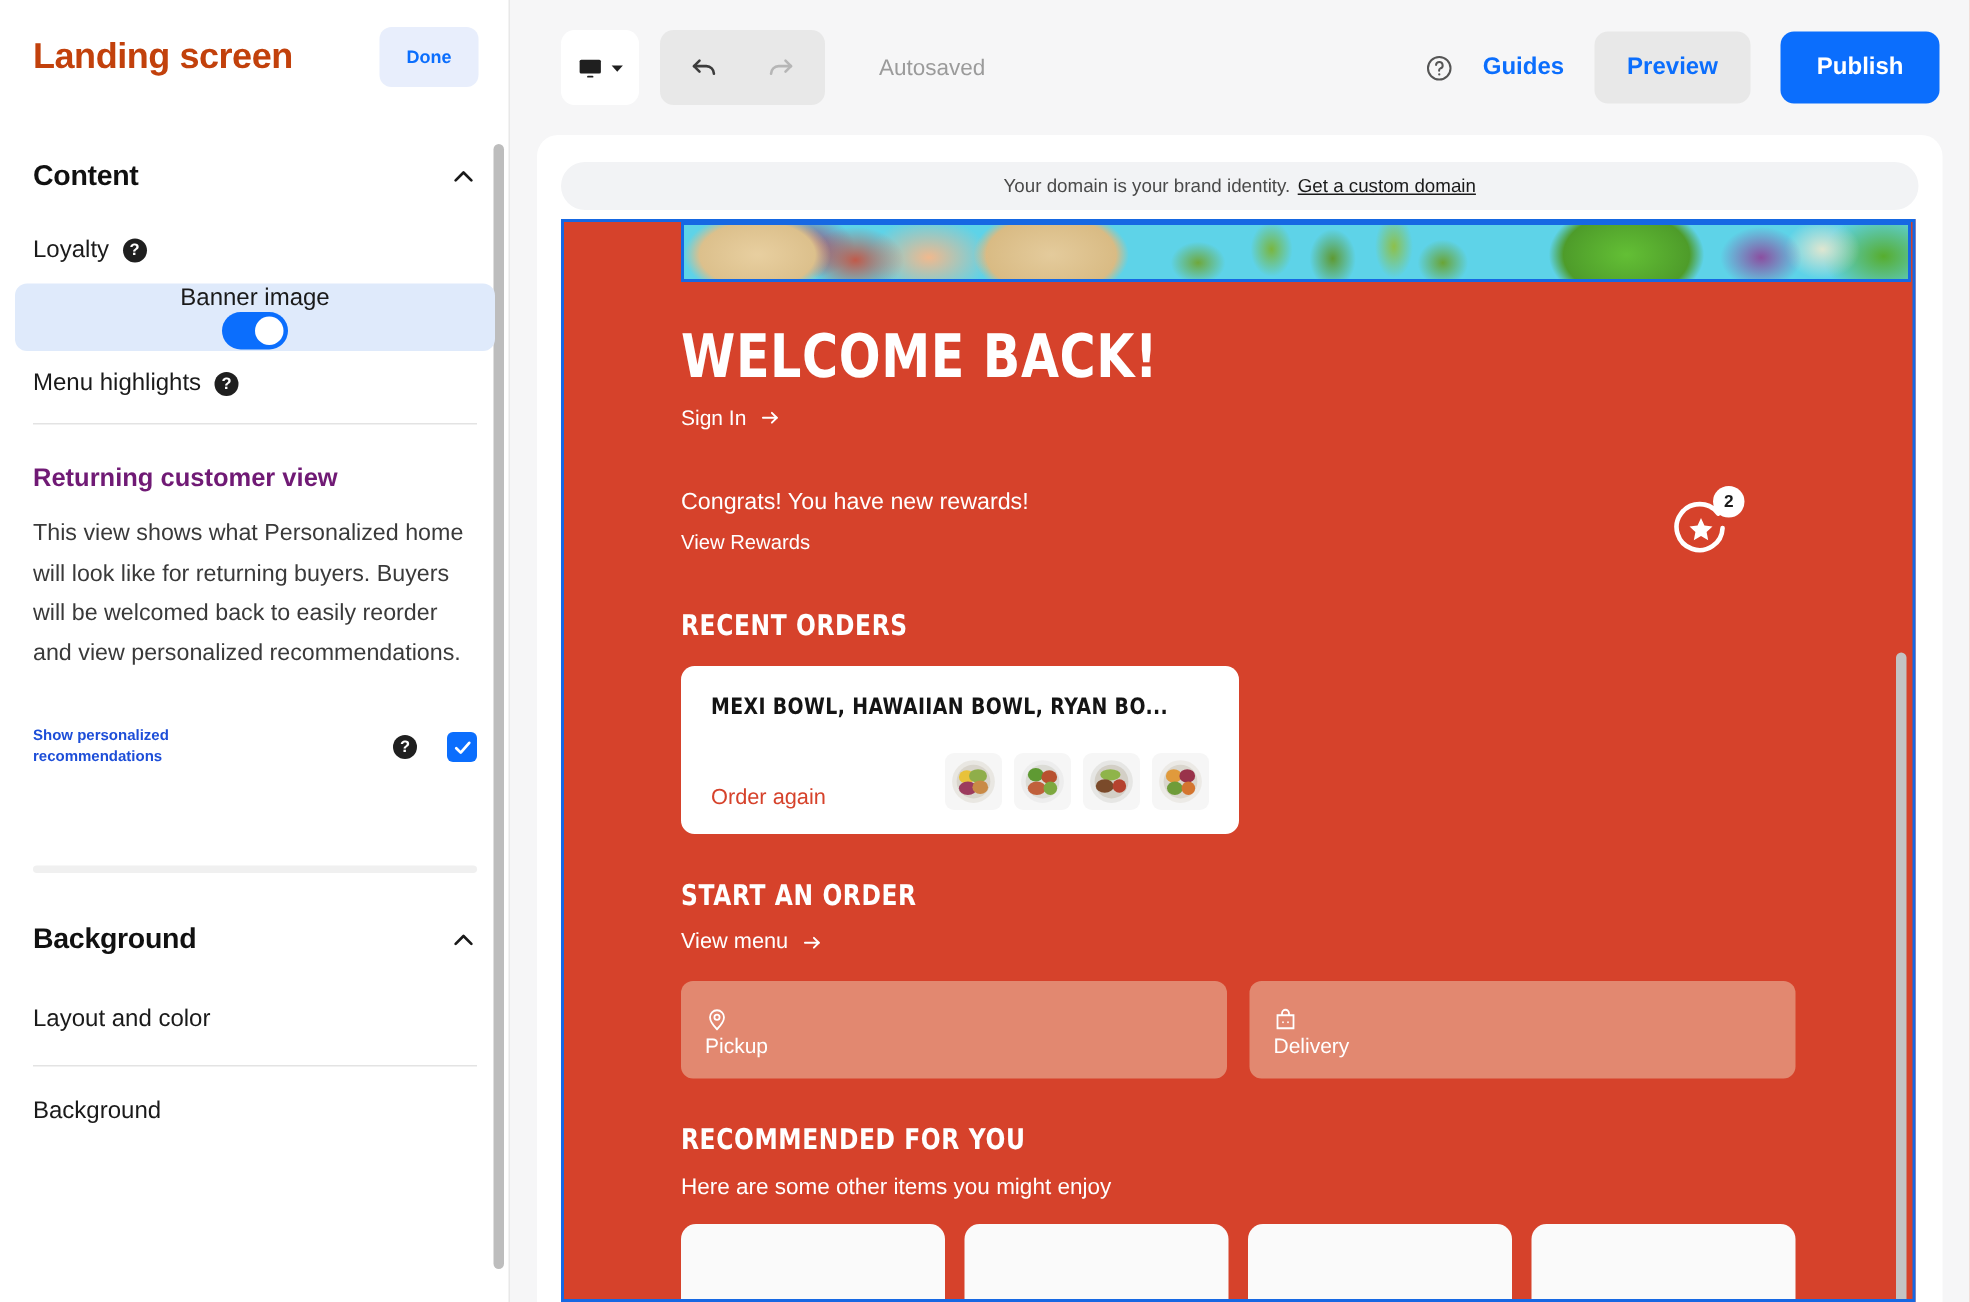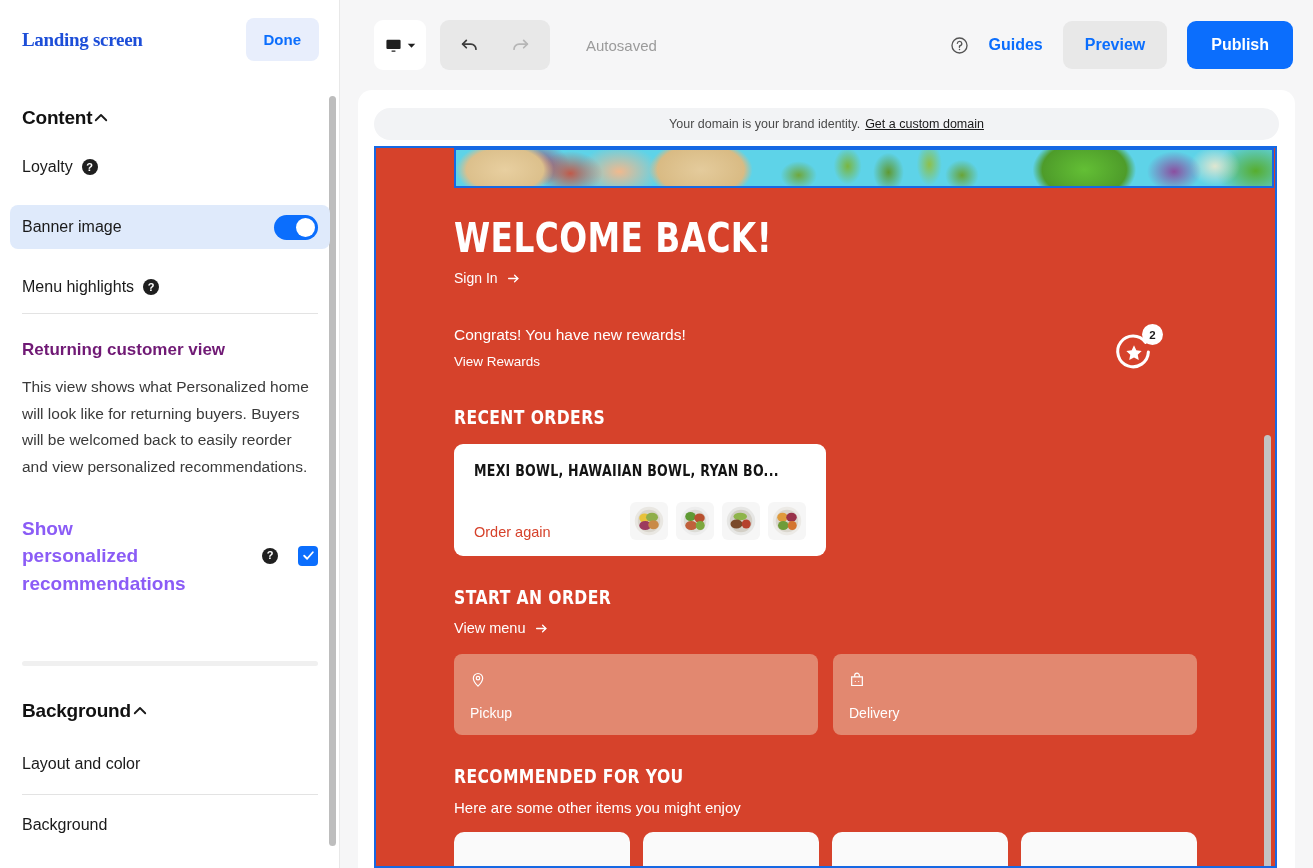--- a/index.html
+++ b/index.html
@@ -14,46 +14,46 @@
   
   .sidebar {
     width: 340px; height: 868px; background: #ffffff;
     position: relative; flex: none;
     border-right: 1px solid #e8e8e8;
   }
   .sb-header {
     display: flex; align-items: center; justify-content: space-between;
     padding: 18px 20px 10px 22px;
   }
-  .sb-title { font-size: 19px; font-weight: 700; color: #1d4ed8; letter-spacing: -0.3px; font-family: Liberation Serif, serif; }
+  .sb-title { font-size: 24px; font-weight: 700; color: #c2410c; letter-spacing: -0.3px; }
   .done-btn {
     background: #e8eefc; color: #0b6efd; border: none; border-radius: 8px;
-    font-size: 15px; font-weight: 700; padding: 13px 18px; cursor: pointer;
+    font-size: 12px; font-weight: 700; padding: 13px 18px; cursor: pointer;
     font-family: "Liberation Sans", sans-serif;
   }
   .sb-scroll {
     position: absolute; top: 85px; left: 0; width: 340px; height: 783px;
     overflow: hidden; padding: 0 22px 0 22px;
   }
   .sb-scrollbar {
     position: absolute; top: 96px; left: 329px; width: 7px; height: 750px;
     background: #bdbdbd; border-radius: 4px;
   }
   .sec-header {
-    display: flex; align-items: center; 
+    display: flex; align-items: center; justify-content: space-between;
     padding: 22px 0 16px 0;
   }
   .sec-title { font-size: 19px; font-weight: 700; color: #111; letter-spacing: -0.2px; }
   .chev { width: 18px; height: 18px; display: block; }
   .row {
     display: flex; align-items: center; justify-content: space-between;
     padding: 13px 0; min-height: 44px;
   }
   .row.highlight {
-    background: #dfeafb; border-radius: 8px; margin: 16px -12px; padding: 1px 12px;
+    background: #dfeafb; border-radius: 8px; margin: 0 -12px; padding: 1px 12px; flex-direction: column;
   }
   .row-label { font-size: 16px; color: #1a1a1a; display: flex; align-items: center; gap: 9px; }
   .help-icon {
     width: 16px; height: 16px; border-radius: 50%; background: #1f1f1f; color: #fff;
     font-size: 11px; font-weight: 700; display: inline-flex; align-items: center;
     justify-content: center; line-height: 1; flex: none;
   }
   .toggle {
     width: 44px; height: 25px; border-radius: 14px; background: #0b6efd;
     position: relative; cursor: pointer; flex: none;
@@ -62,21 +62,21 @@
     content: ""; position: absolute; right: 3px; top: 3px; width: 19px; height: 19px;
     border-radius: 50%; background: #fff;
   }
   .divider { height: 1px; background: #e3e3e3; margin: 4px 0; }
   .sub-title { font-size: 17px; font-weight: 700; color: #701a75; padding: 22px 0 14px 0; }
   .desc { font-size: 15.5px; line-height: 1.72; color: #3a3a3a; padding-bottom: 22px; }
   .row-two {
     display: flex; align-items: center; justify-content: space-between;
     gap: 10px; padding: 12px 0 6px 0;
   }
-  .row-two-label { font-size: 19px; font-weight: 700; color: #8b5cf6; max-width: 170px; line-height: 1.45; }
+  .row-two-label { font-size: 10px; font-weight: 700; color: #1d4ed8; max-width: 170px; line-height: 1.45; }
   .row-two-ctrl { display: flex; align-items: center; gap: 20px; }
   .checkbox {
     width: 20px; height: 20px; border-radius: 4px; background: #0b6efd;
     display: flex; align-items: center; justify-content: center; cursor: pointer; flex: none;
   }
   .checkbox svg { width: 13px; height: 13px; }
   .thick-divider { height: 5px; background: #f0f0f0; border-radius: 3px; margin: 58px 0 0 0; }
   .menu-row { padding: 17px 0; font-size: 16px; color: #1a1a1a; cursor: pointer; }
 
   
@@ -194,21 +194,21 @@
   .thumb {
     width: 38px; height: 38px; border-radius: 6px; background: #f6f6f6;
     display: flex; align-items: center; justify-content: center;
   }
   .bowl { width: 30px; height: 30px; border-radius: 50%; display: block; }
   .view-menu { font-size: 14.5px; color: #fff; margin-top: 12px; display: flex; align-items: center; gap: 9px; cursor: pointer; }
   .order-types { display: flex; gap: 15px; margin-top: 18px; }
   .order-type {
     flex: 1; background: #e28870; border-radius: 8px; padding: 16px 16px 14px 16px; cursor: pointer;
   }
-  .ot-label { font-size: 14px; color: #fff; margin-top: 16px; }
+  .ot-label { font-size: 14px; color: #fff; }
   .rec-sub { font-size: 15px; color: #fff; margin-top: 12px; }
   .rec-grid { display: flex; gap: 13px; margin-top: 16px; }
   .rec-card {
     flex: 1; height: 120px; background: #fafafa; border-radius: 10px; overflow: hidden;
     position: relative; cursor: pointer;
   }
   svg { display: block; }
 </style>
 </head>
 <body>

